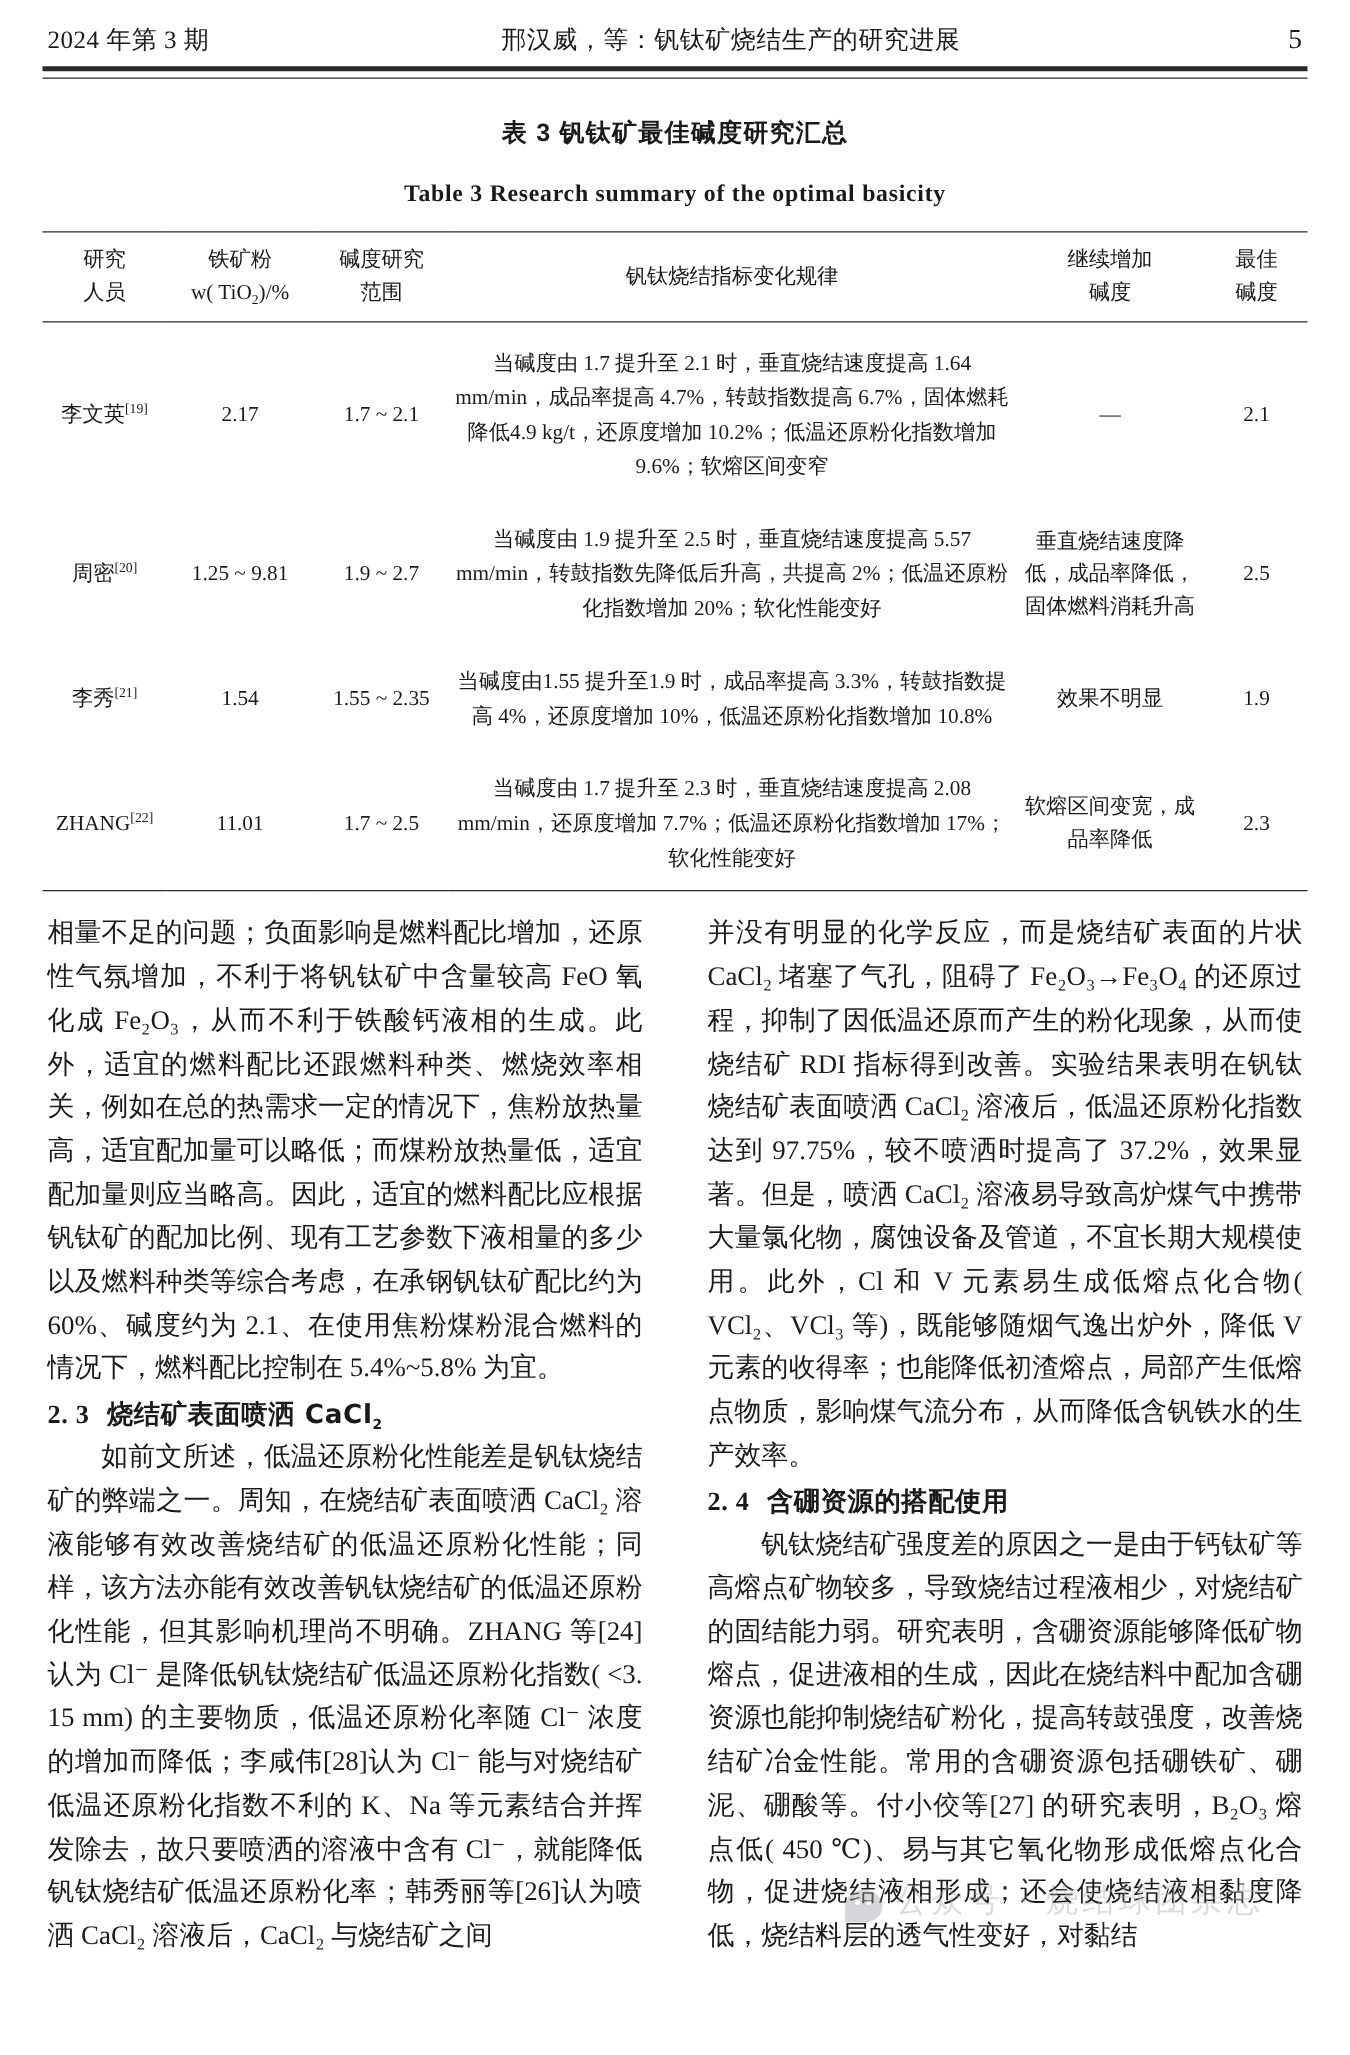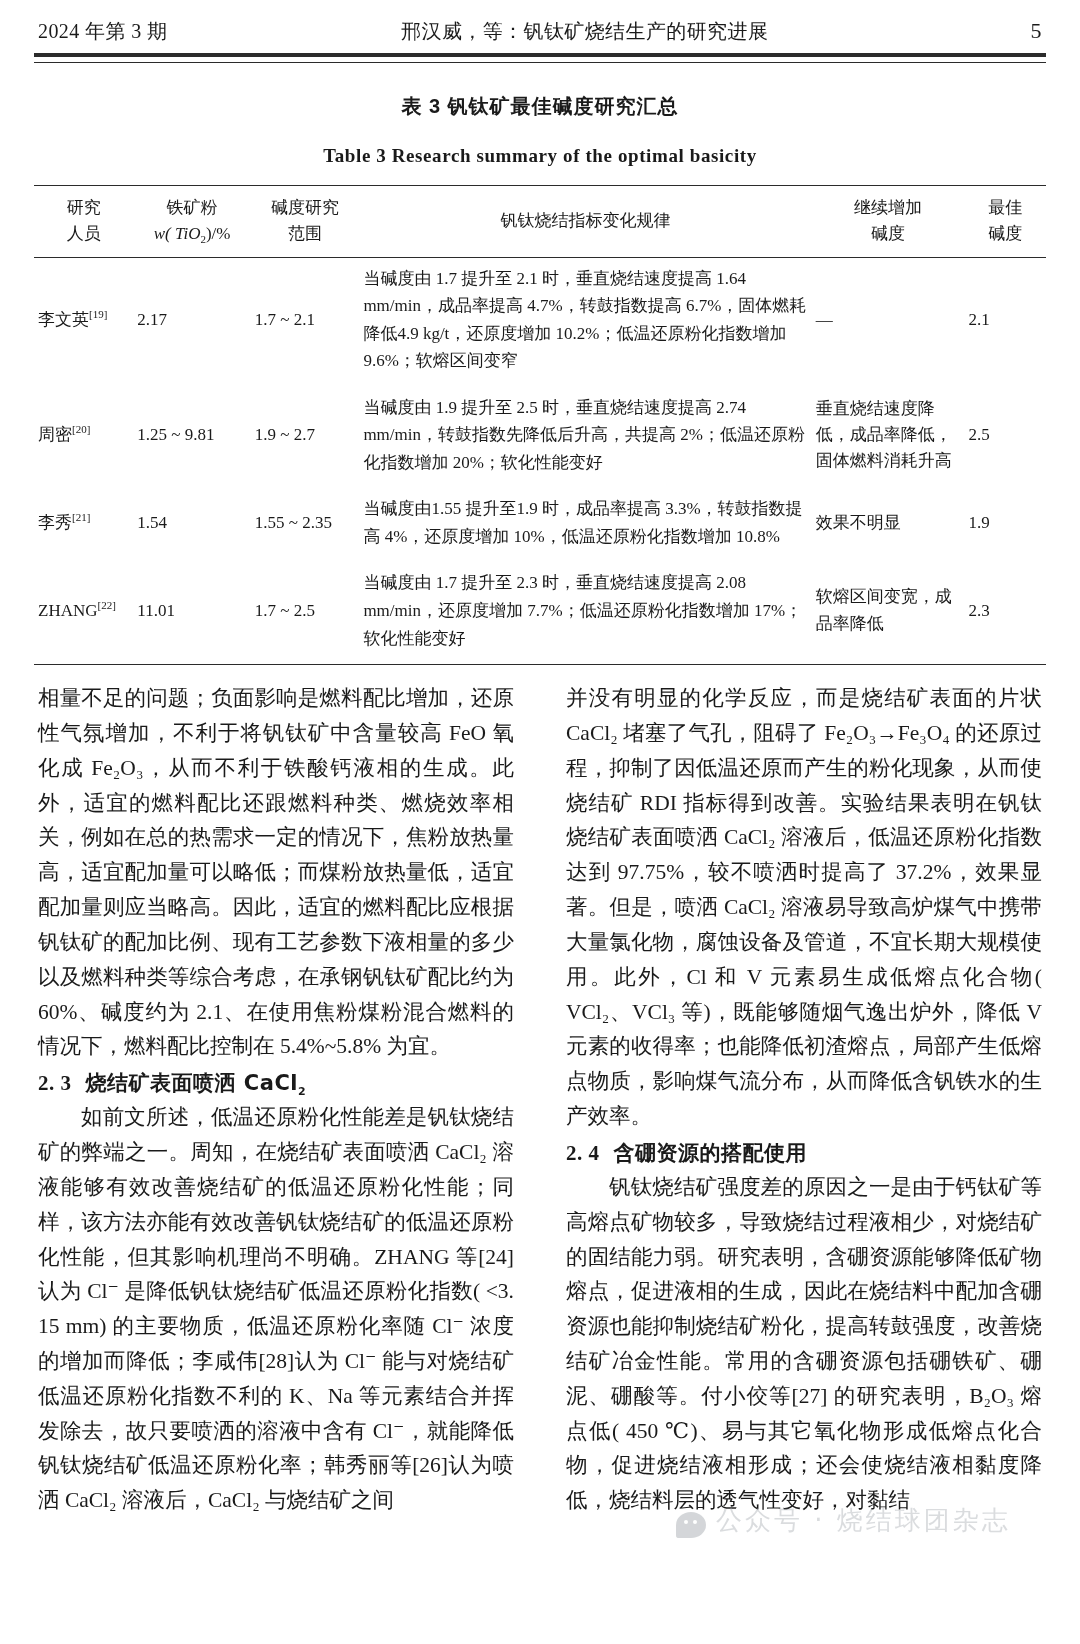--- a/index.html
+++ b/index.html
@@ -80,22 +80,23 @@
   }
   .data-table thead th {
     font-weight: normal;
     padding: 9px 4px 9px 4px;
     vertical-align: middle;
     text-align: center;
     border-top: 1.6px solid #2b2b2b;
     border-bottom: 1.2px solid #2b2b2b;
   }
   .data-table tbody td {
-    padding: 7px 4px 12px 4px;
+    padding: 19px 4px 12px 4px;
     vertical-align: middle;
+    text-align: center;
   }
   .data-table tbody tr:last-child td {
     border-bottom: 1.6px solid #2b2b2b;
   }
   td.col-desc {
     text-align: left;
     padding-left: 8px;
     padding-right: 6px;
     line-height: 1.62;
   }
@@ -110,21 +111,21 @@
   sup.ref {
     font-size: 11px;
     vertical-align: super;
     line-height: 0;
   }
   sub.chem {
     font-size: 11px;
     vertical-align: sub;
     line-height: 0;
   }
-  .ital { font-style: italic; }
+  .ital { }
 
   
   .body-columns {
     display: flex;
     margin-top: 16px;
     padding: 0 4px;
   }
   .column {
     width: 478px;
     font-size: 21.5px;
@@ -239,21 +240,21 @@
         <td>2.17</td>
         <td>1.7 ~ 2.1</td>
         <td class="col-desc">当碱度由 1.7 提升至 2.1 时，垂直烧结速度提高 1.64 mm/min，成品率提高 4.7%，转鼓指数提高 6.7%，固体燃耗降低4.9 kg/t，还原度增加 10.2%；低温还原粉化指数增加 9.6%；软熔区间变窄</td>
         <td>—</td>
         <td>2.1</td>
       </tr>
       <tr>
         <td><span>周密</span><sup class="ref">[20]</sup></td>
         <td>1.25 ~ 9.81</td>
         <td>1.9 ~ 2.7</td>
-        <td class="col-desc">当碱度由 1.9 提升至 2.5 时，垂直烧结速度提高 2.74 mm/min，转鼓指数先降低后升高，共提高 2%；低温还原粉化指数增加 20%；软化性能变好</td>
+        <td class="col-desc">当碱度由 1.9 提升至 2.5 时，垂直烧结速度提高 5.57 mm/min，转鼓指数先降低后升高，共提高 2%；低温还原粉化指数增加 20%；软化性能变好</td>
         <td>垂直烧结速度降低，成品率降低，固体燃料消耗升高</td>
         <td>2.5</td>
       </tr>
       <tr>
         <td><span>李秀</span><sup class="ref">[21]</sup></td>
         <td>1.54</td>
         <td>1.55 ~ 2.35</td>
         <td class="col-desc">当碱度由1.55 提升至1.9 时，成品率提高 3.3%，转鼓指数提高 4%，还原度增加 10%，低温还原粉化指数增加 10.8%</td>
         <td>效果不明显</td>
         <td>1.9</td>

